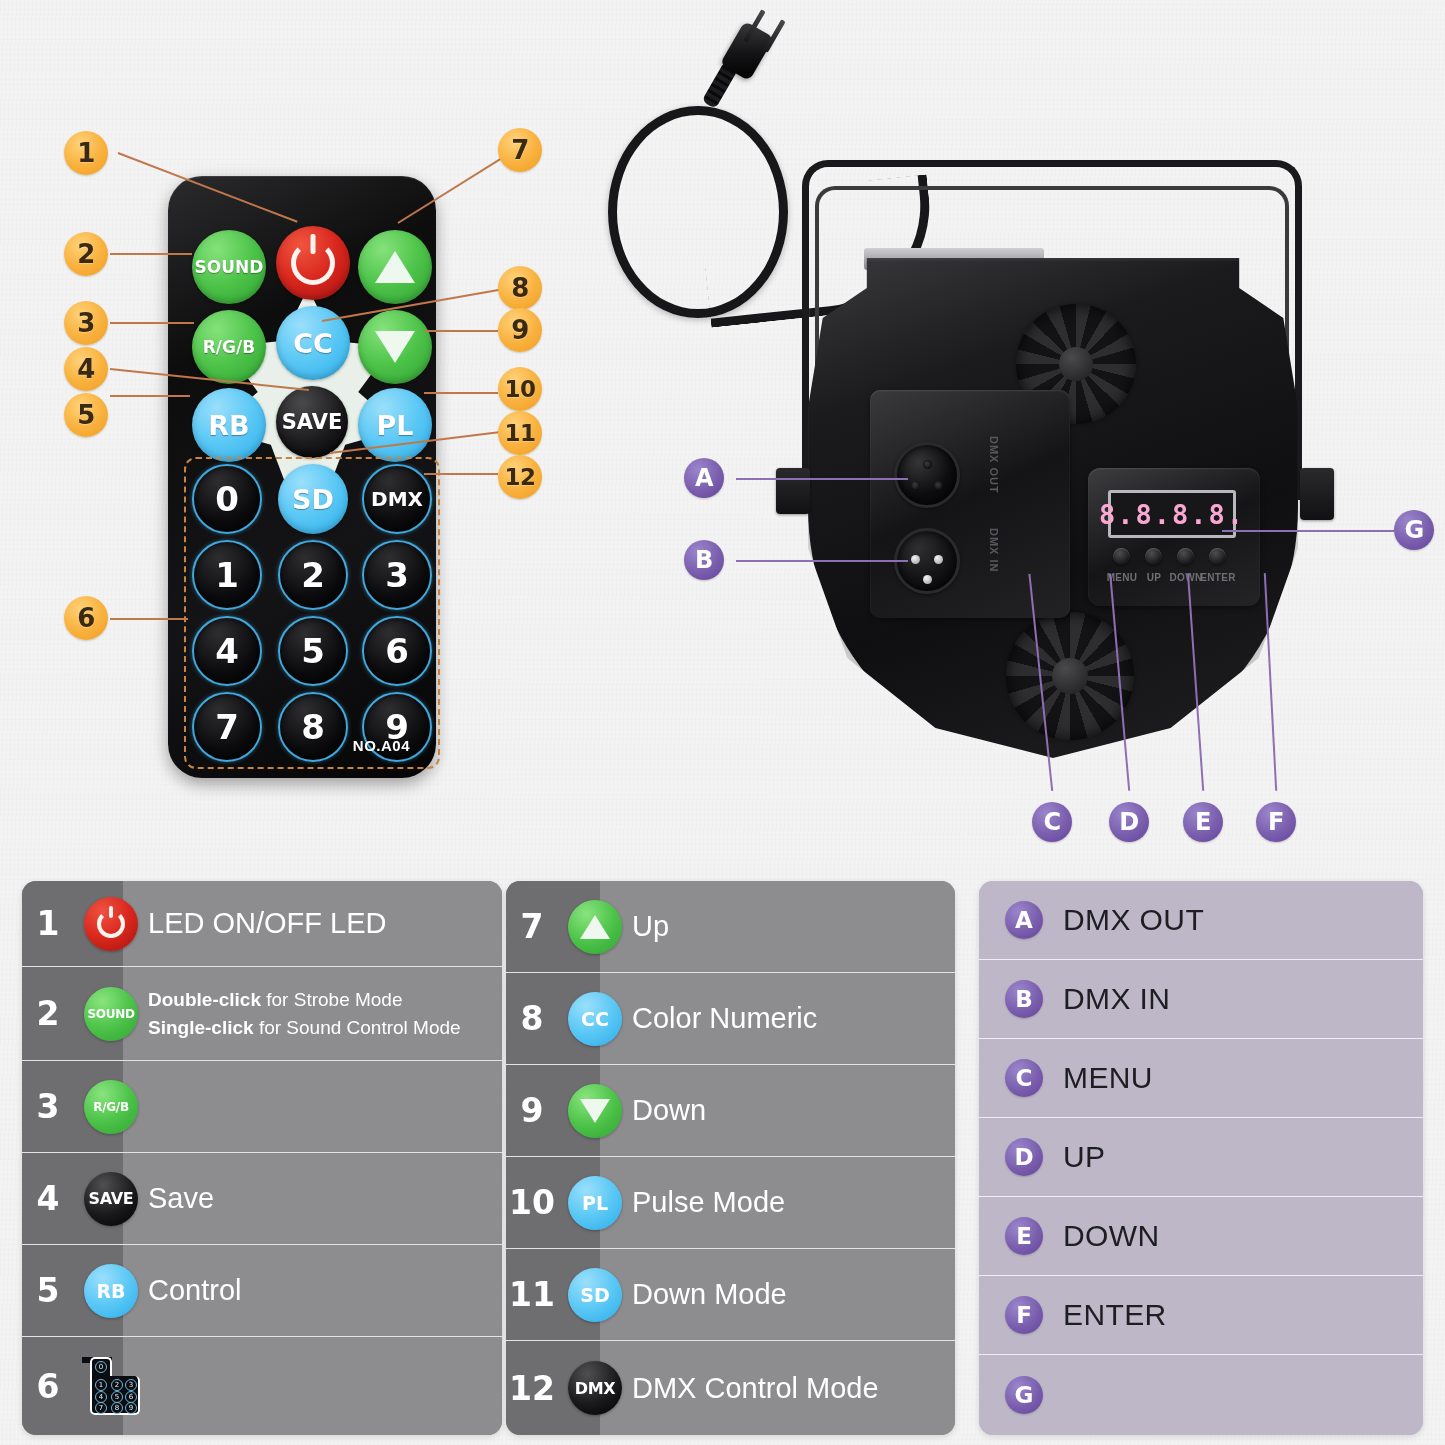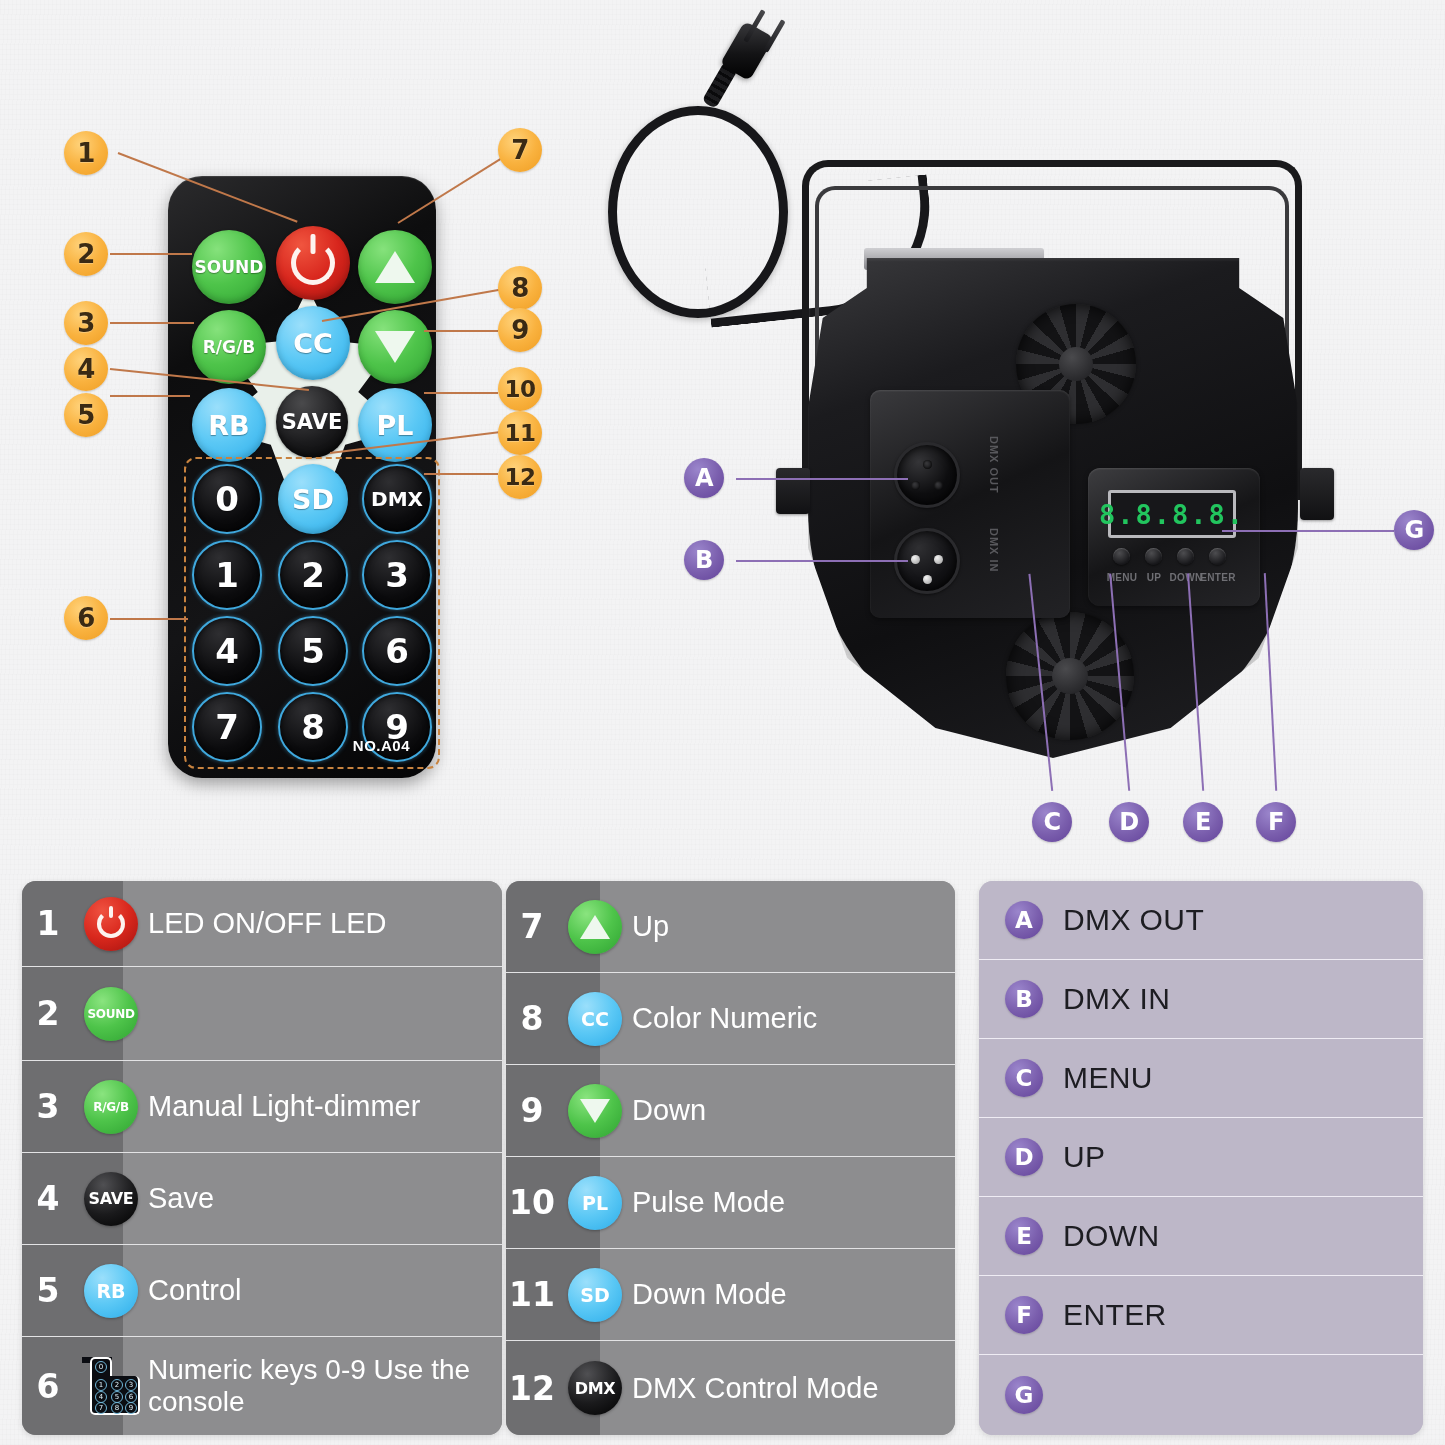--- a/index.html
+++ b/index.html
@@ -236,21 +236,21 @@
     background: linear-gradient(155deg, #3d3d40, #151517 50%, #242427);
     border-radius: 12px;
     box-shadow: inset 0 1px 2px rgba(255,255,255,0.12), 0 2px 5px rgba(0,0,0,0.4);
   }
   .lcd {
     position: absolute;
     background: #17171a;
     border: 3px solid #b9b9bd;
     border-radius: 3px;
     display: flex; align-items: center; justify-content: center;
-    color: #22c55e;
+    color: #f9a8d4;
     font-family: "DejaVu Sans Mono", monospace;
     font-size: 27px;
     letter-spacing: 2px;
     font-weight: bold;
   }
   .ctrl-btn {
     position: absolute;
     width: 17px; height: 17px;
     border-radius: 50%;
     background: radial-gradient(circle at 38% 30%, #4d4d50, #18181b 70%, #0a0a0c);
@@ -690,30 +690,33 @@
       <div class="ltext">LED ON/OFF LED</div>
     </div>
 
     <div class="lrow" style="height:94px;">
       <div class="lnum">2</div>
       <div class="licon">
         <div class="chip green">
             <span class="tiny">SOUND</span>
           </div>
       </div>
+      <div class="ltext small">
+        <div><span>Double-click</span><span class="nb"> for Strobe Mode</span></div>
+        <div style="margin-top:6px;"><span>Single-click</span><span class="nb"> for Sound Control Mode</span></div>
+      </div>
     </div>
 
     <div class="lrow" style="height:92px;">
       <div class="lnum">3</div>
       <div class="licon">
         <div class="chip green">
             <span class="tiny">R/G/B</span>
           </div>
       </div>
-      <div class="ltext">Manual Light-dimmer</div>
     </div>
 
     <div class="lrow" style="height:92px;">
       <div class="lnum">4</div>
       <div class="licon">
         <div class="chip black">
             <span class="md">SAVE</span>
           </div>
       </div>
       <div class="ltext">Save</div>
@@ -741,21 +744,20 @@
           <div class="kp-key" style="left:29px; top:22px;">2</div>
           <div class="kp-key" style="left:43px; top:22px;">3</div>
           <div class="kp-key" style="left:13px; top:34px;">4</div>
           <div class="kp-key" style="left:29px; top:34px;">5</div>
           <div class="kp-key" style="left:43px; top:34px;">6</div>
           <div class="kp-key" style="left:13px; top:45px;">7</div>
           <div class="kp-key" style="left:29px; top:45px;">8</div>
           <div class="kp-key" style="left:43px; top:45px;">9</div>
         </div>
       </div>
-      <div class="ltext two">Numeric keys 0-9 Use the console</div>
     </div>
   </div>
 
   <div class="legend-mid">
 
     <div class="lrow" style="height:92px;">
       <div class="lnum">7</div>
       <div class="licon">
         <div class="chip green">
             <span class="tri-up-sm"></span>

